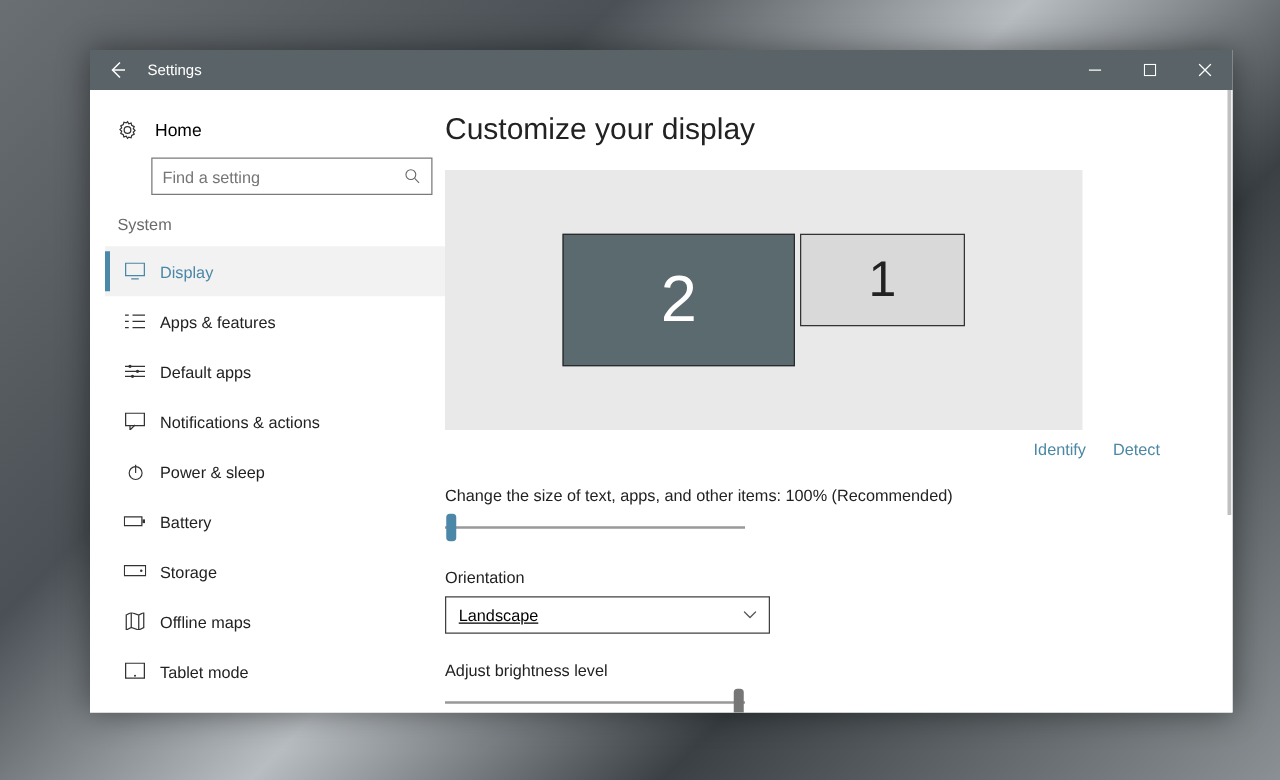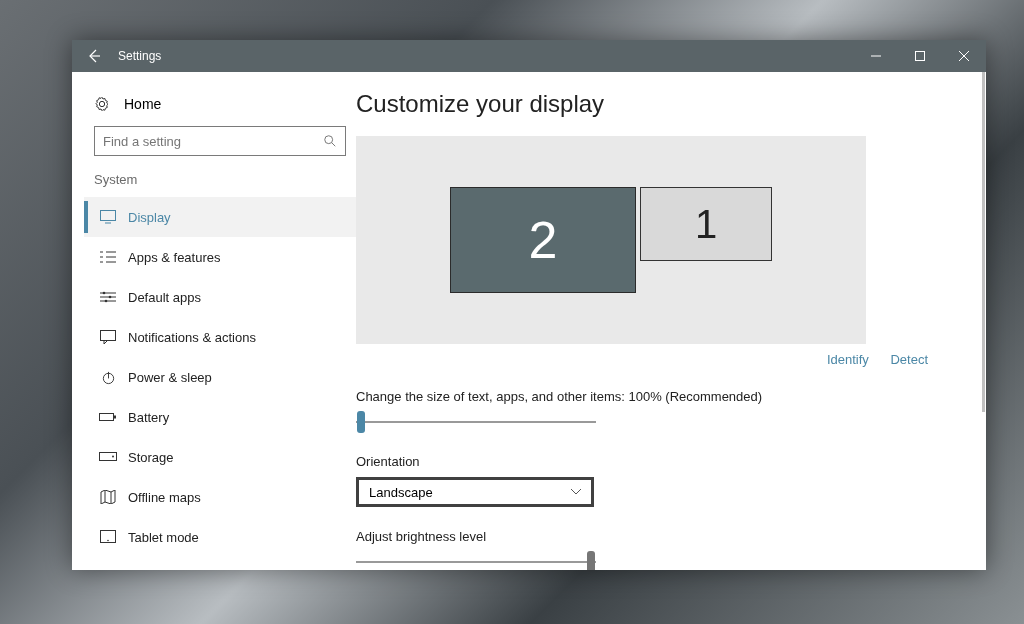--- a/index.html
+++ b/index.html
@@ -54,21 +54,21 @@
     padding: 18px 0 0 12px;
     display: flex; flex-direction: column;
   }
   .home-row {
     display: flex; align-items: center;
     padding: 6px 0 14px 10px;
     font-size: 14px;
     cursor: pointer;
   }
   .home-row .icon { width: 24px; text-align: center; margin-right: 6px; }
-  .search-wrap { padding: 0 10px 14px 10px; }
+  .search-wrap { padding: 0 10px 14px 10px; margin-left: 27px; }
   .search-box {
     position: relative;
     border: 1px solid #7a7a7a;
     height: 30px;
     display: flex; align-items: center;
   }
   .search-box input {
     flex: 1; border: 0; outline: 0; height: 100%;
     padding: 0 28px 0 8px; font-size: 13px; color: #666;
     background: transparent;
@@ -155,27 +155,28 @@
     position: absolute; left: 0; right: 0; top: 50%; height: 2px;
     background: #999; transform: translateY(-50%);
   }
   .slider .thumb {
     position: absolute; top: 50%; transform: translate(-50%,-50%);
     width: 8px; height: 22px; background: #4b87a6; border-radius: 3px;
   }
   .slider.brightness .thumb { background: #767676; }
   .dropdown {
     margin-top: 8px;
-    width: 238px; height: 30px;
-    border: 3px solid #404040;
+    width: 260px; height: 30px;
+    border: 1px solid #404040;
     display: flex; align-items: center;
     padding: 0 10px;
     font-size: 13px;
     justify-content: space-between;
     cursor: pointer;
+    text-decoration: underline;
   }
   .chev { font-size: 12px; color: #555; }
   svg { display: block; }
 </style>
 </head>
 <body>
 
 <div class="window">
   <div class="titlebar">
     <div class="back-btn">

